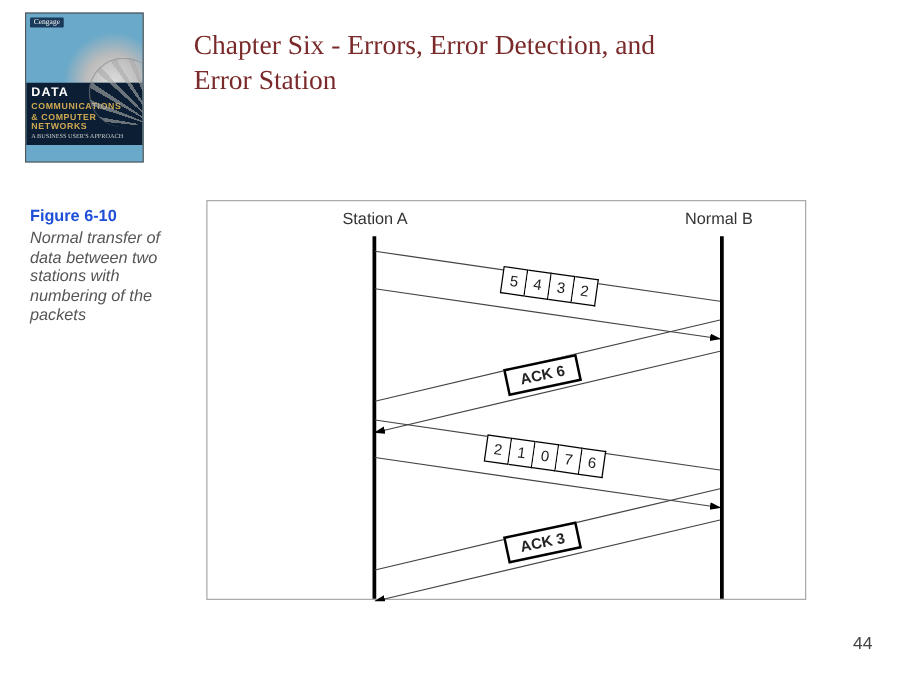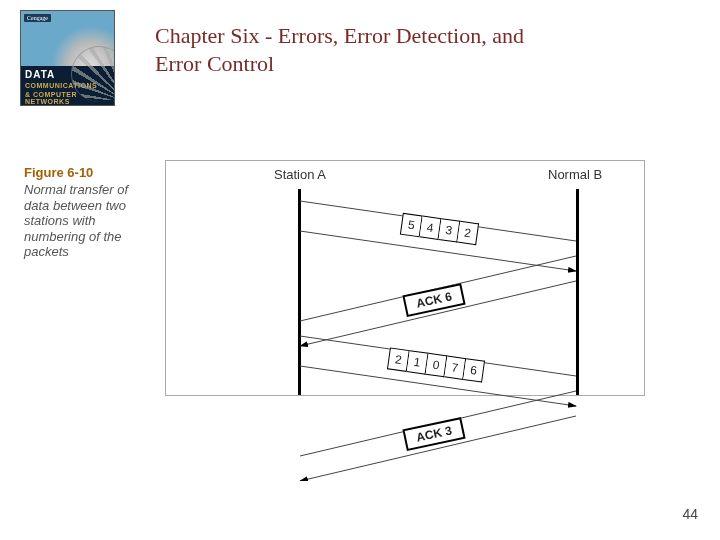--- a/index.html
+++ b/index.html
@@ -13,21 +13,21 @@
     position: relative;
     overflow: hidden;
   }
 
   
   .book-cover {
     position: absolute;
     left: 20px;
     top: 10px;
     width: 95px;
-    height: 96px;
+    height: 120px;
     background: #6aa9c9;
     border: 1px solid #555;
     box-sizing: border-box;
     overflow: hidden;
   }
   .cover-top {
     height: 55px;
     background: radial-gradient(circle at 70px 55px, #ddd 0, #bbb 25%, #6aa9c9 45%);
     position: relative;
   }
@@ -98,37 +98,37 @@
   .fig-caption {
     position: absolute;
     left: 24px;
     top: 165px;
     width: 125px;
     font-family: Arial, sans-serif;
     font-size: 13px;
     color: #555;
   }
   .fig-number {
-    color: #a16207;
+    color: #1d4ed8;
     font-weight: bold;
     display: block;
     margin-bottom: 2px;
   }
   .fig-desc {
     font-style: italic;
     line-height: 1.2;
   }
 
   
   .diagram {
     position: absolute;
     left: 165px;
     top: 160px;
     width: 480px;
-    height: 236px;
+    height: 320px;
     border: 1px solid #aaa;
     font-family: Arial, sans-serif;
     box-sizing: border-box;
     padding-left: 12px;
   }
   .station-label {
     position: absolute;
     top: 6px;
     font-size: 13px;
     color: #333;
@@ -189,21 +189,21 @@
   </div>
   <div class="cover-band">
     <div class="cover-title1">DATA</div>
     <div class="cover-title2">COMMUNICATIONS</div>
     <div class="cover-title2">&amp; COMPUTER NETWORKS</div>
     <div class="cover-sub">A BUSINESS USER'S APPROACH</div>
   </div>
   <div class="cover-bottom"></div>
 </div>
 
-<div class="slide-title">Chapter Six - Errors, Error Detection, and Error Control</div>
+<div class="slide-title">Chapter Six - Errors, Error Detection, and Error Station</div>
 
 <div class="fig-caption">
   <span class="fig-number">Figure 6-10</span>
   <span class="fig-desc">Normal transfer of data between two stations with numbering of the packets</span>
 </div>
 
 <div class="diagram">
   <div class="station-label station-a">Station A</div>
   <div class="station-label station-b">Normal B</div>
   <div class="timeline tl-a"></div>

